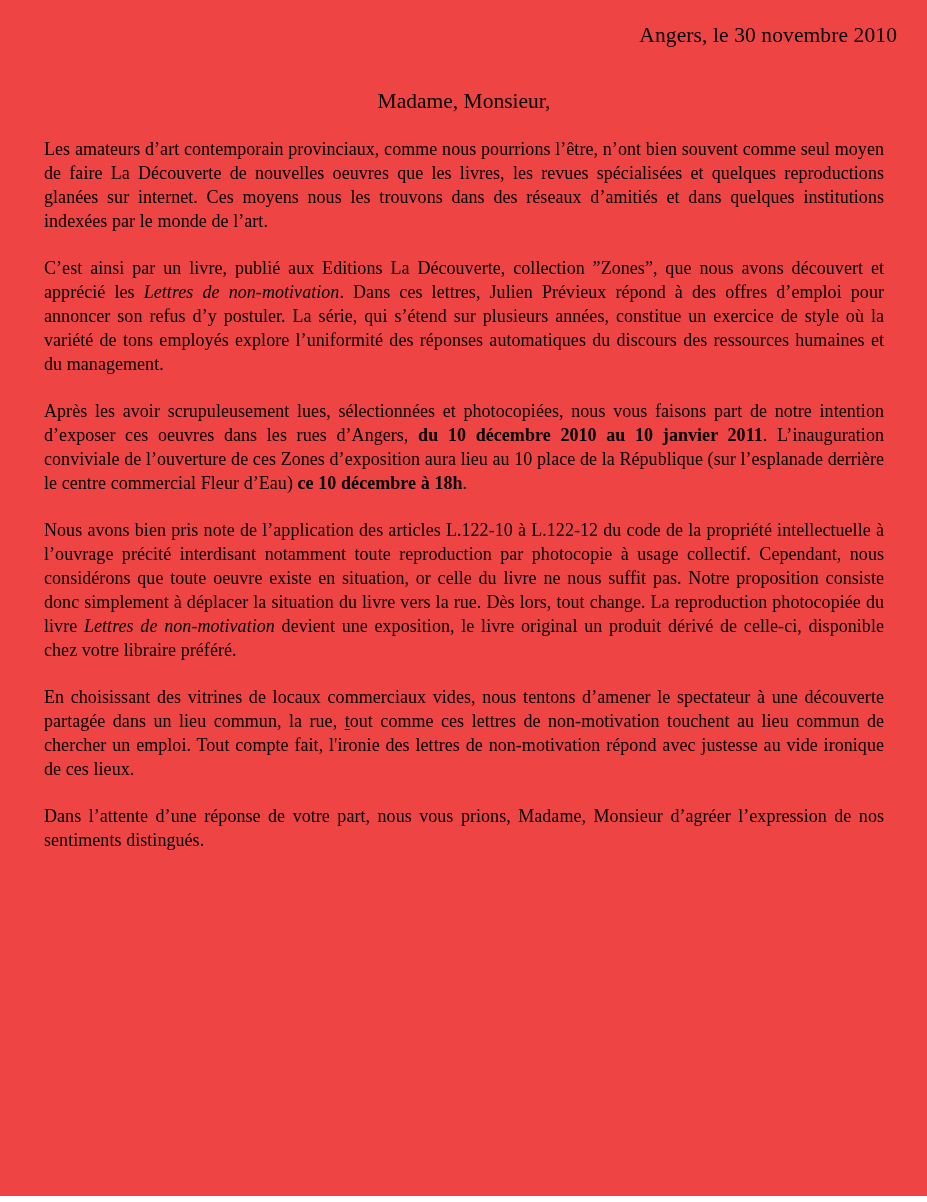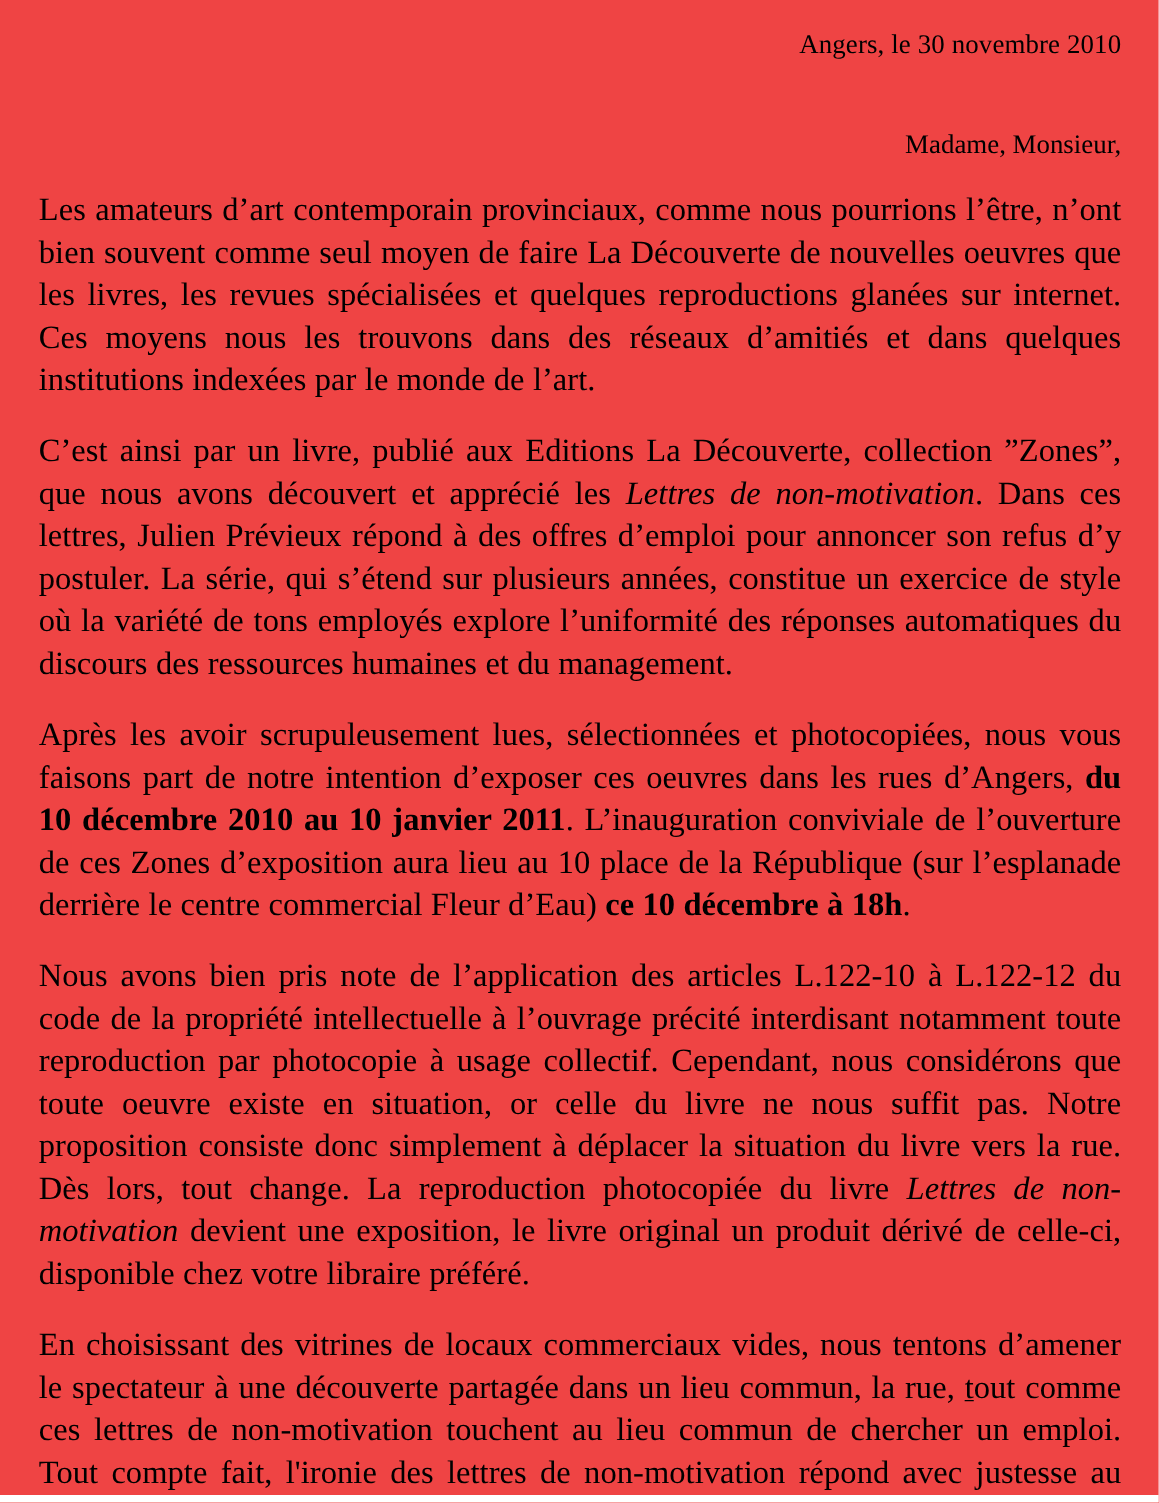--- a/index.html
+++ b/index.html
@@ -31,29 +31,29 @@
   .date-line {
     text-align: right;
     font-size: 21.5px;
     line-height: 26px;
     margin-top: 22px;
     letter-spacing: 0.1px;
   }
   .salutation {
     font-size: 21.5px;
     line-height: 26px;
-    margin-top: 54px;
-    text-align: right;
+    margin-top: 40px;
+    text-align: center;
   }
   p.body-par {
-    font-size: 26px;
-    line-height: 34px;
+    font-size: 18px;
+    line-height: 24px;
     text-align: justify;
     text-justify: inter-word;
-    margin: 0;
+    margin: 13px;
     margin-top: 23px;
     letter-spacing: 0.05px;
     word-spacing: 0.1px;
     -webkit-hyphens: none;
     hyphens: none;
   }
   b, strong {
     font-weight: bold;
   }
   i, em {
@@ -74,16 +74,17 @@
     <div class="date-line">Angers, le 30 novembre 2010</div>
 
     <div class="salutation">Madame, Monsieur,</div>
 
     <div>
       <p class="body-par"><span>Les amateurs d’art contemporain provinciaux, comme nous pourrions l’être, n’ont bien souvent comme seul moyen de faire La Découverte de nouvelles oeuvres que les livres, les revues spécialisées et quelques reproductions glanées sur internet. Ces moyens nous les trouvons dans des réseaux d’amitiés et dans quelques institutions indexées par le monde de l’art.</span></p>
       <p class="body-par"><span>C’est ainsi par un livre, publié aux Editions La Découverte, collection ”Zones”, que nous avons découvert et apprécié les </span><i>Lettres de non-motivation</i><span>. Dans ces lettres, Julien Prévieux répond à des offres d’emploi pour annoncer son refus d’y postuler. La série, qui s’étend sur plusieurs années, constitue un exercice de style où la variété de tons employés explore l’uniformité des réponses automatiques du discours des ressources humaines et du management.</span></p>
       <p class="body-par"><span>Après les avoir scrupuleusement lues, sélectionnées et photocopiées, nous vous faisons part de notre intention d’exposer ces oeuvres dans les rues d’Angers, </span><b>du 10 décembre 2010 au 10 janvier 2011</b><span>. L’inauguration conviviale de l’ouverture de ces Zones d’exposition aura lieu au 10 place de la République (sur l’esplanade derrière le centre commercial Fleur d’Eau) </span><b>ce 10 décembre à 18h</b><span>.</span></p>
       <p class="body-par"><span>Nous avons bien pris note de l’application des articles L.122-10 à L.122-12 du code de la propriété intellectuelle à l’ouvrage précité interdisant notamment toute reproduction par photocopie à usage collectif. Cependant, nous considérons que toute oeuvre existe en situation, or celle du livre ne nous suffit pas. Notre proposition consiste donc simplement à déplacer la situation du livre vers la rue. Dès lors, tout change. La reproduction photocopiée du livre </span><i>Lettres de non-motivation</i><span> devient une exposition, le livre original un produit dérivé de celle-ci, disponible chez votre libraire préféré.</span></p>
       <p class="body-par"><span>En choisissant des vitrines de locaux commerciaux vides, nous tentons d’amener le spectateur à une découverte partagée dans un lieu commun, la rue, </span><span class="u-artifact">t</span><span>out comme ces lettres de non-motivation touchent au lieu commun de chercher un emploi. Tout compte fait, l'ironie des lettres de non-motivation répond avec justesse au vide ironique de ces lieux.</span></p>
+      <p class="body-par"><span>Dans l’attente d’une réponse de votre part, nous vous prions, Madame, Monsieur d’agréer l’expression de nos sentiments distingués.</span></p>
     </div>
 
   </div>
 </div>
 
 </body></html>

